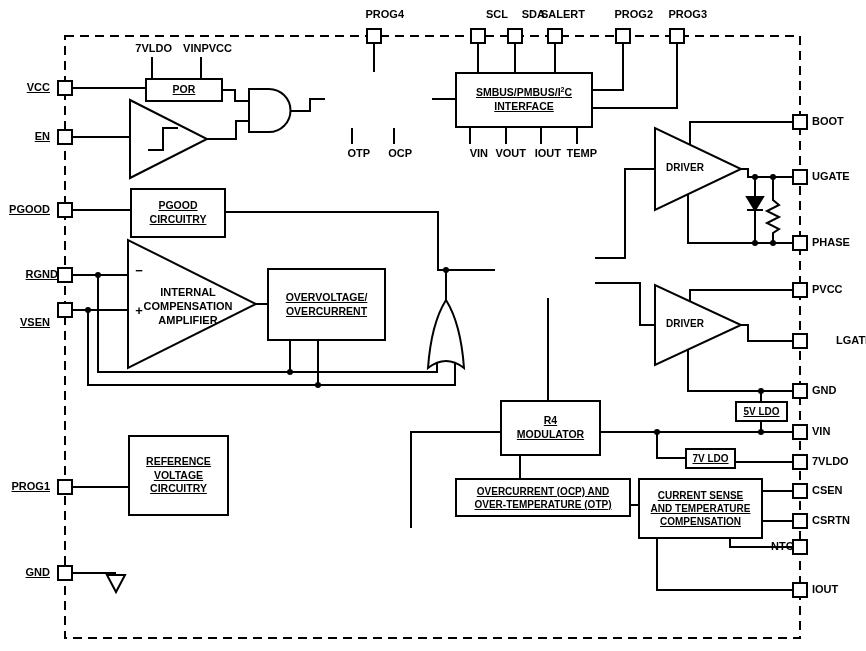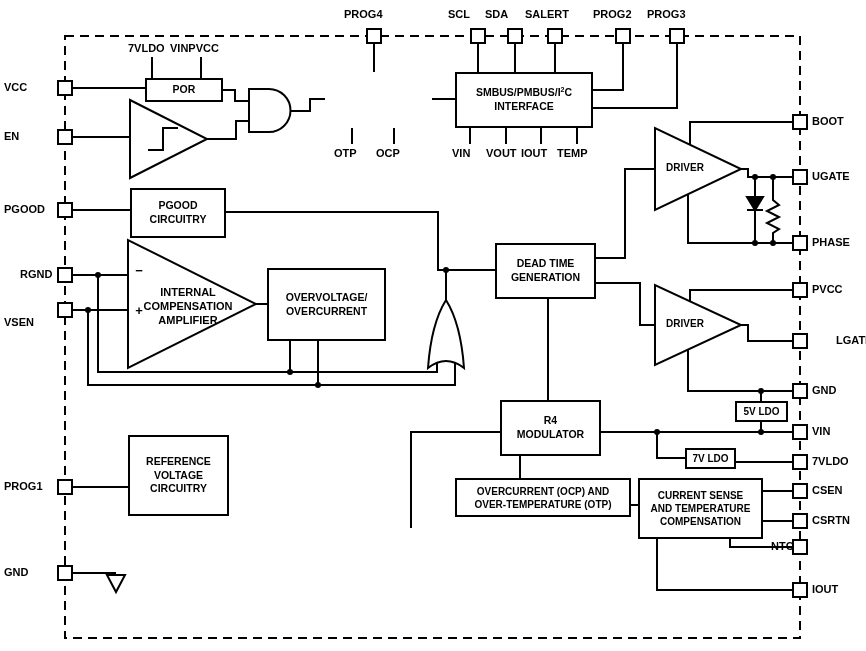--- a/index.html
+++ b/index.html
@@ -1,27 +1,27 @@
 <!DOCTYPE html>
 <html><head>
 <meta charset="utf-8">
 <style>
   html,body{margin:0;padding:0;background:#fff;}
   .stage{position:relative;width:866px;height:651px;background:#fff;
          font-family:"Liberation Sans","DejaVu Sans",sans-serif;color:#000;overflow:hidden;}
   .stage svg{position:absolute;left:0;top:0;z-index:1;}
   .blk{position:absolute;box-sizing:border-box;border:2px solid #000;background:#fff;
        display:flex;flex-direction:column;align-items:center;justify-content:center;
-       text-align:center;font-weight:700;font-size:10.5px;line-height:1.3;z-index:2;}
+       text-align:center;font-weight:700;font-size:10.5px;line-height:1.3;z-index:2;text-decoration:underline;}
   .blk.small{font-size:10px;}
   .pbox{position:absolute;box-sizing:border-box;width:16px;height:16px;border:2px solid #000;
         background:#fff;z-index:3;}
   .lbl{position:absolute;font-weight:700;font-size:11px;white-space:nowrap;z-index:3;}
-  .ctr{text-align:left;}
-  .rt{text-align:left;}
+  .ctr{text-align:right;}
+  .rt{text-align:right;text-decoration:underline;}
   .gtxt{position:absolute;font-weight:700;z-index:2;text-align:center;line-height:1.25;}
   sup{font-size:7px;line-height:0;vertical-align:super;}
 </style>
 </head>
 <body>
 
 <div class="stage">
 
   <svg width="866" height="651" viewBox="0 0 866 651">
 
@@ -77,24 +77,20 @@
   <div class="blk" style="left:130px;top:188px;width:96px;height:50px">
     <span>PGOOD</span>
     <span>CIRCUITRY</span>
   </div>
 
   <div class="blk" style="left:267px;top:268px;width:119px;height:73px">
     <span>OVERVOLTAGE/</span>
     <span>OVERCURRENT</span>
   </div>
 
-  <div class="blk" style="left:495px;top:243px;width:101px;height:56px">
-    <span>DEAD TIME</span>
-    <span>GENERATION</span>
-  </div>
 
   <div class="blk" style="left:500px;top:400px;width:101px;height:56px">
     <span>R4</span>
     <span>MODULATOR</span>
   </div>
 
   <div class="blk small" style="left:455px;top:478px;width:176px;height:39px">
     <span>OVERCURRENT (OCP) AND</span>
     <span>OVER-TEMPERATURE (OTP)</span>
   </div>
@@ -146,21 +142,21 @@
   <div class="pbox" style="left:57px;top:80px"></div>
   <div class="pbox" style="left:57px;top:129px"></div>
   <div class="pbox" style="left:57px;top:202px"></div>
   <div class="pbox" style="left:57px;top:267px"></div>
   <div class="pbox" style="left:57px;top:302px"></div>
   <div class="pbox" style="left:57px;top:479px"></div>
   <div class="pbox" style="left:57px;top:565px"></div>
   <div class="lbl rt" style="left:4px;top:81px;width:46px">VCC</div>
   <div class="lbl rt" style="left:4px;top:130px;width:46px">EN</div>
   <div class="lbl rt" style="left:4px;top:203px;width:46px">PGOOD</div>
-  <div class="lbl rt" style="left:20px;top:268px;width:46px">RGND</div>
+  <div class="lbl rt" style="left:12px;top:268px;width:46px">RGND</div>
   <div class="lbl rt" style="left:4px;top:316px;width:46px">VSEN</div>
   <div class="lbl rt" style="left:4px;top:480px;width:46px">PROG1</div>
   <div class="lbl rt" style="left:4px;top:566px;width:46px">GND</div>
 
   <div class="pbox" style="left:792px;top:114px"></div>
   <div class="pbox" style="left:792px;top:169px"></div>
   <div class="pbox" style="left:792px;top:235px"></div>
   <div class="pbox" style="left:792px;top:282px"></div>
   <div class="pbox" style="left:792px;top:333px"></div>
   <div class="pbox" style="left:792px;top:383px"></div>

